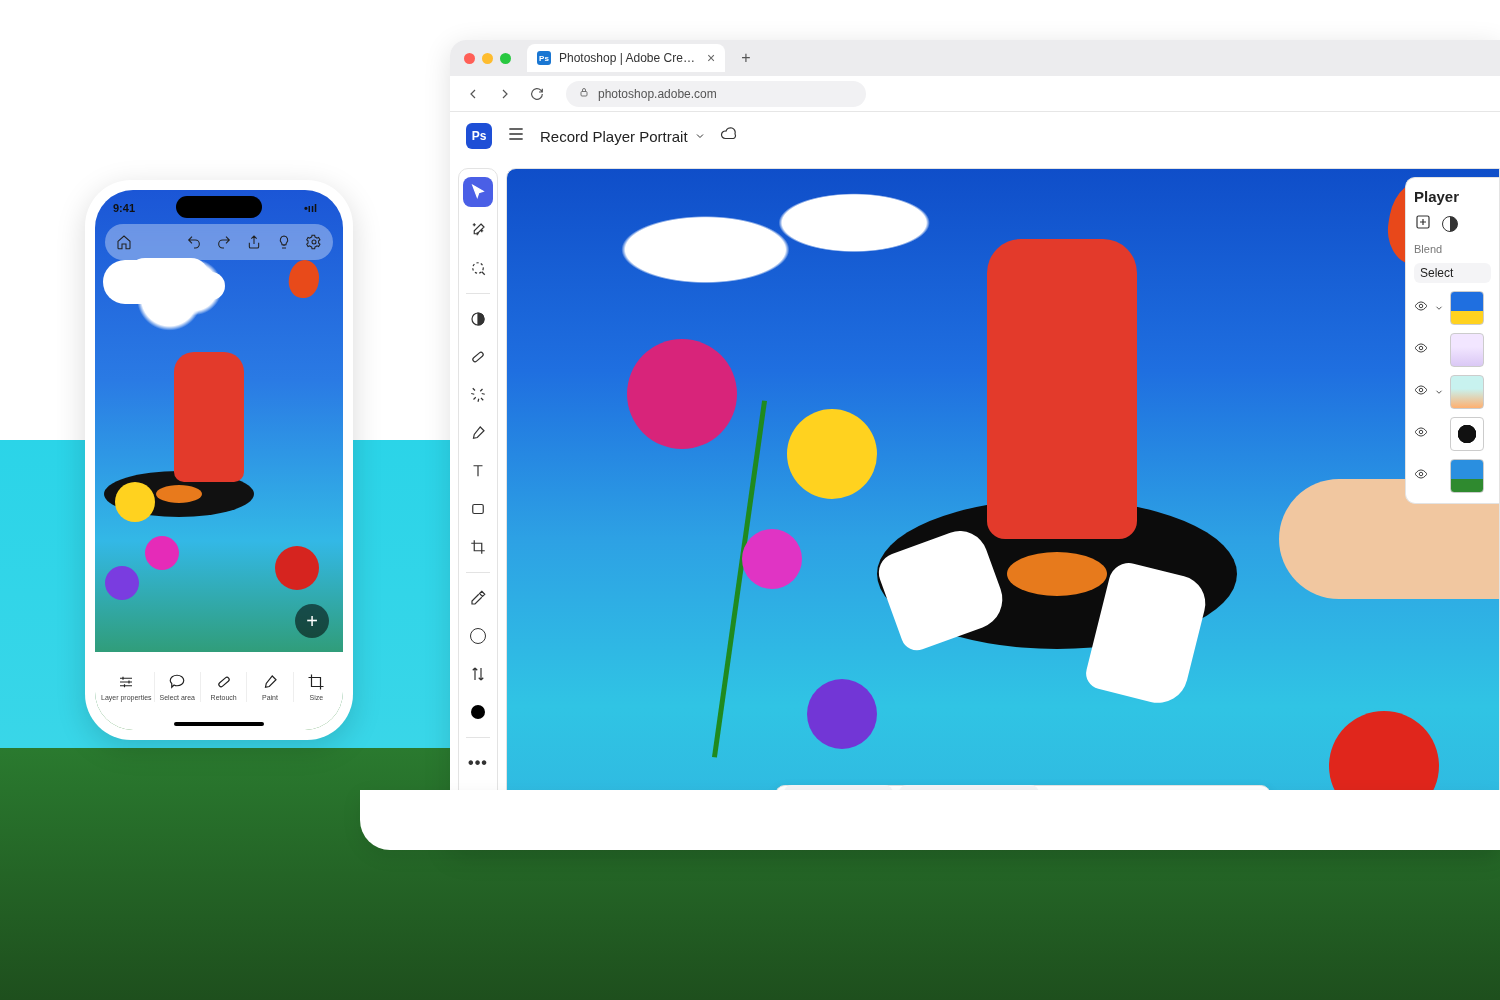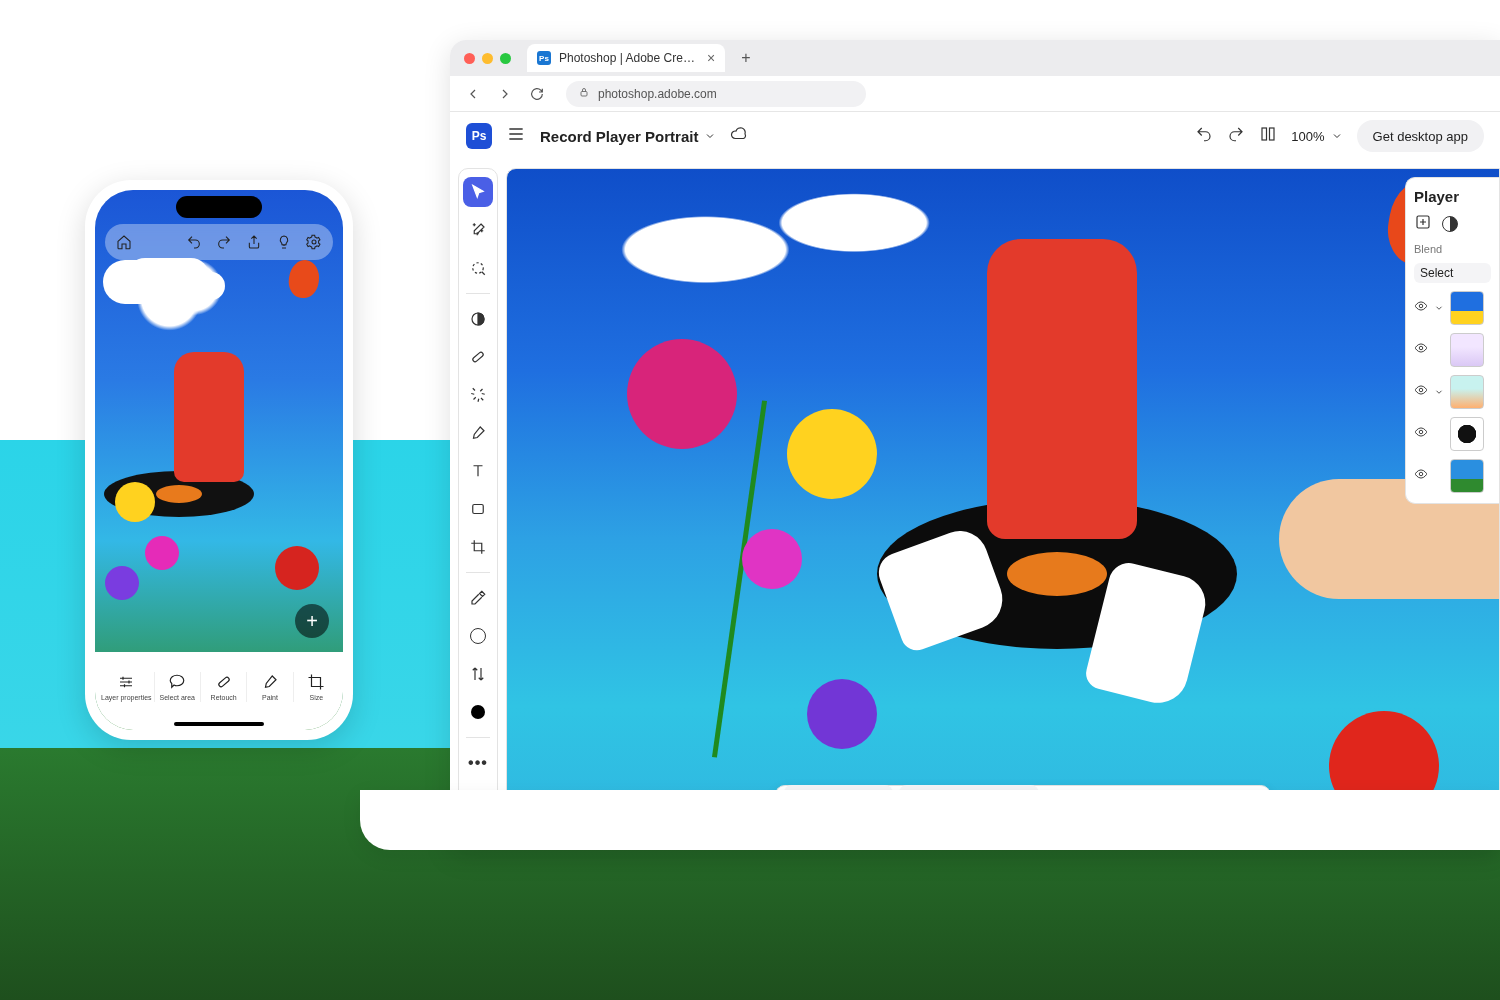--- a/index.html
+++ b/index.html
@@ -86,21 +86,21 @@
   .nav-btn svg{width:16px;height:16px;stroke:#555;fill:none;stroke-width:1.8;}
   .urlbar { flex:0 0 auto; margin-left:6px; height:26px; border-radius:14px; background:#f1f1f3; display:flex; align-items:center; gap:8px; padding:0 12px; font-size:12px; color:#555; min-width:300px;}
   .lock-icon svg{width:12px;height:12px;stroke:#666;fill:none;stroke-width:1.8;}
 
   
   .app-header { height:48px; display:flex; align-items:center; justify-content:space-between; padding:0 16px;}
   .app-left, .app-right { display:flex; align-items:center; gap:14px;}
   .ps-logo { width:26px;height:26px;background:#1e4fd6;border-radius:6px;position:relative;}
   .ps-logo::after{content:"Ps";position:absolute;inset:0;color:#fff;font-size:12px;font-weight:bold;display:flex;align-items:center;justify-content:center;}
   .hamb svg{width:20px;height:20px;stroke:#333;fill:none;stroke-width:1.8;}
-  .doc-title { font-size:15px; font-weight:700; color:#222; display:flex; align-items:center; gap:6px;}
+  .doc-title { font-size:15px; font-weight:400; color:#222; display:flex; align-items:center; gap:6px;}
   .doc-title .chev svg{width:12px;height:12px;stroke:#333;fill:none;stroke-width:2;}
   .cloud-icon svg{width:18px;height:18px;stroke:#333;fill:none;stroke-width:1.6;}
   .hdr-btn svg{width:18px;height:18px;stroke:#333;fill:none;stroke-width:1.6;}
   .zoom-ctrl{ display:flex; align-items:center; gap:6px; font-size:13px; color:#222;}
   .zoom-ctrl svg{width:12px;height:12px;stroke:#333;fill:none;stroke-width:2;}
   .getapp-btn{ height:32px; padding:0 16px; background:#f1f1f3; border-radius:16px; font-size:13px; color:#222; display:flex; align-items:center;}
 
   
   .workspace { position:relative; flex:1; display:flex; }
   .toolbar {
@@ -181,20 +181,37 @@
 </style>
 </head>
 <body>
 
 <div class="bg-band"></div>
 
 <div class="phone">
   <div class="phone-screen">
     <div class="phone-canvas"></div>
     <div class="notch"></div>
+    <div class="phone-status">
+      <span>9:41</span>
+      <span class="right">
+        <span>•ııl</span>
+        <span>
+          <svg viewBox="0 0 24 24">
+              <path d="M3 9c5-5 13-5 18 0M6 12c3.5-3.5 8.5-3.5 12 0M9 15c1.8-1.8 4.2-1.8 6 0M12 18h0"></path>
+            </svg>
+        </span>
+        <span>
+          <svg viewBox="0 0 24 10">
+              <rect x="0" y="0" width="20" height="10" rx="2" fill="#111"></rect>
+              <rect x="20" y="3" width="2" height="4" fill="#111"></rect>
+            </svg>
+        </span>
+      </span>
+    </div>
 
     <div class="phone-topbar">
       <div class="left">
         <span class="phone-icon">
             <svg viewBox="0 0 24 24">
               <path d="M3 11l9-8 9 8v10a1 1 0 0 1-1 1h-5v-7h-6v7H4a1 1 0 0 1-1-1z"></path>
             </svg>
           </span>
       </div>
       <div class="right">
@@ -334,39 +351,20 @@
       <span class="doc-title">
         <span>Record Player Portrait</span>
         <span class="chev"><svg viewBox="0 0 24 24">
               <path d="M6 9l6 6 6-6"></path>
             </svg></span>
       </span>
       <span class="cloud-icon"><svg viewBox="0 0 24 24">
             <path d="M7 18a5 5 0 1 1 1-9.9A6 6 0 0 1 20 12a4 4 0 0 1-2 6H7z"></path>
           </svg></span>
     </div>
-    <div class="app-right">
-      <span class="hdr-btn"><svg viewBox="0 0 24 24">
-            <path d="M9 14l-5-5 5-5M4 9h10a6 6 0 0 1 0 12h-2"></path>
-          </svg></span>
-      <span class="hdr-btn"><svg viewBox="0 0 24 24">
-            <path d="M15 14l5-5-5-5M20 9H10a6 6 0 0 0 0 12h2"></path>
-          </svg></span>
-      <span class="hdr-btn"><svg viewBox="0 0 24 24">
-            <rect x="4" y="4" width="6" height="16"></rect>
-            <rect x="14" y="4" width="6" height="16"></rect>
-          </svg></span>
-      <span class="zoom-ctrl">
-        <span>100%</span>
-        <svg viewBox="0 0 24 24">
-            <path d="M6 9l6 6 6-6"></path>
-          </svg>
-      </span>
-      <span class="getapp-btn">Get desktop app</span>
-    </div>
   </div>
 
   <div class="workspace">
 
     <div class="toolbar">
       <div class="tbtn active">
           <svg viewBox="0 0 24 24">
             <path d="M5 3l14 8-6 2-2 6z" fill="#fff" stroke="#fff"></path>
           </svg>
         </div>

